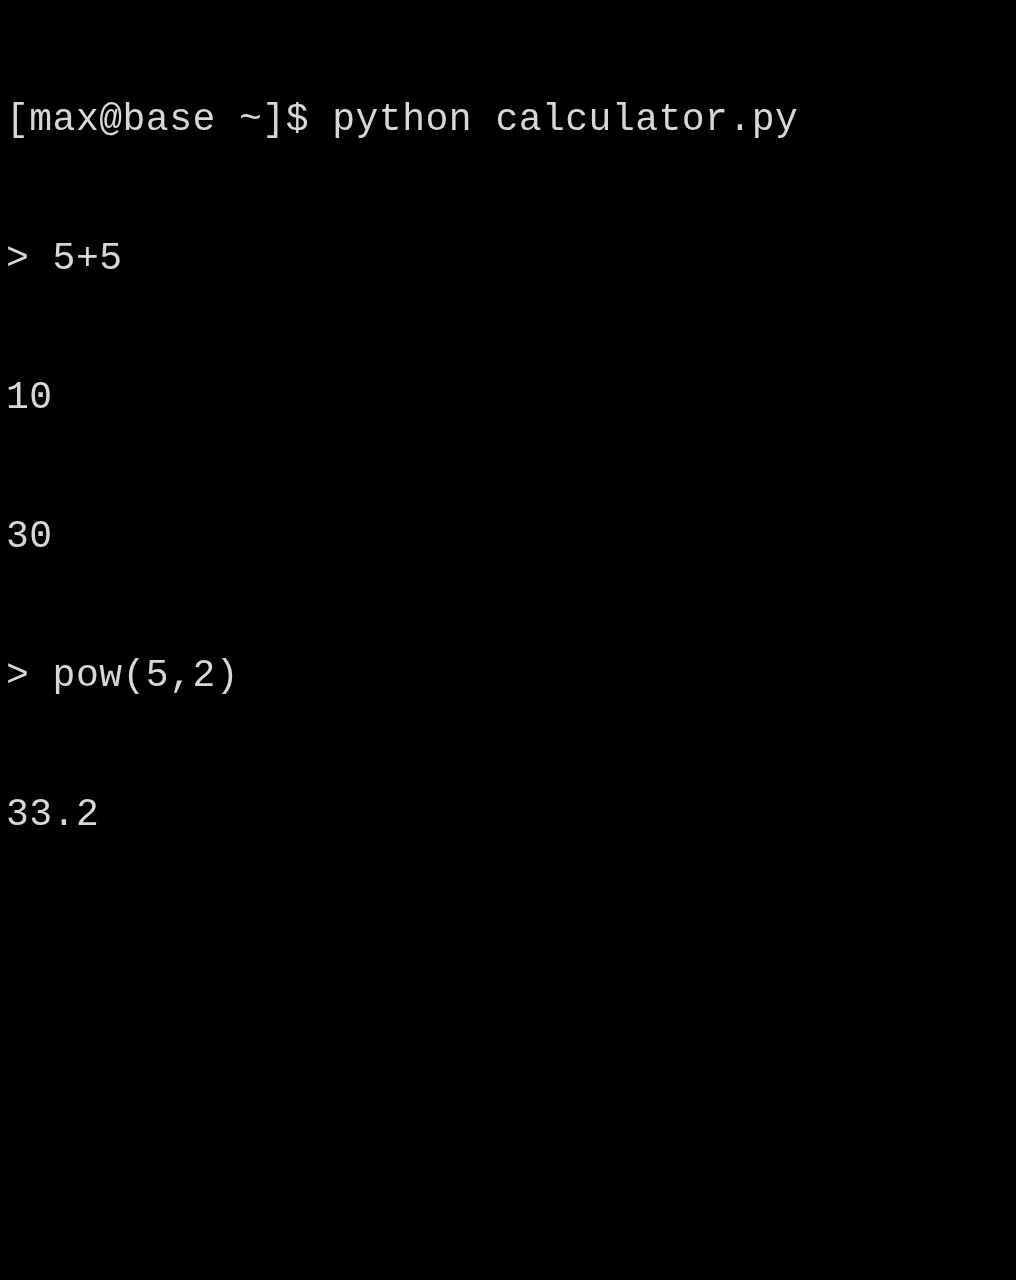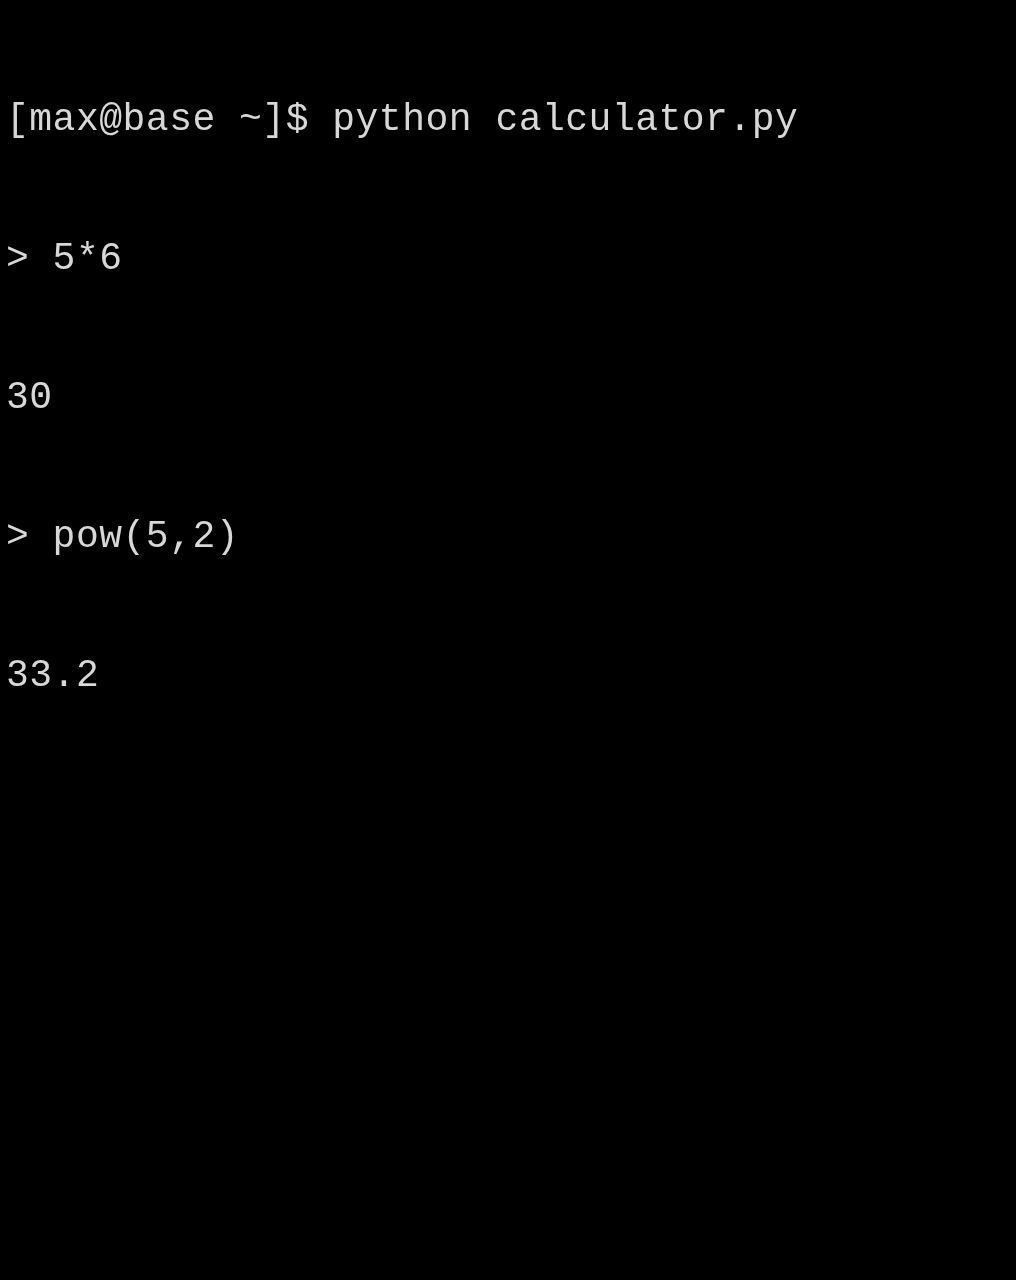--- a/index.html
+++ b/index.html
@@ -27,21 +27,22 @@
     }
     .line {
       display: block;
     }
   </style>
 </head>
 <body>
 
 <div class="terminal">
   <span class="line">[max@base ~]$ python calculator.py</span>
-  <span class="line">&gt; 5*6</span>
+  <span class="line">&gt; 5+5</span>
+  <span class="line">10</span>
   <span class="line">30</span>
   <span class="line">&gt; pow(5,2)</span>
   <span class="line">33.2</span>
   
   
   
   
   
   
   

